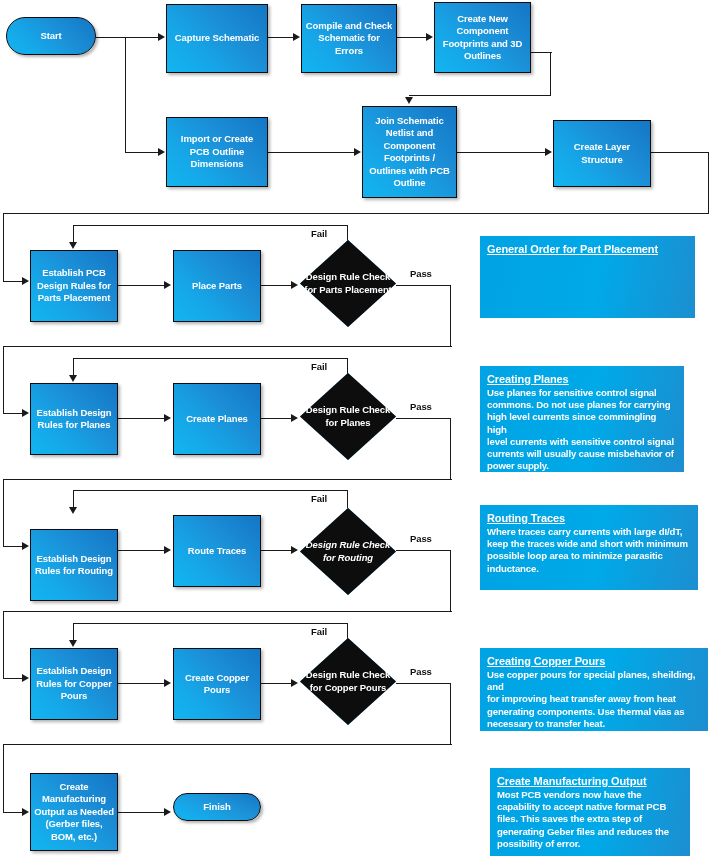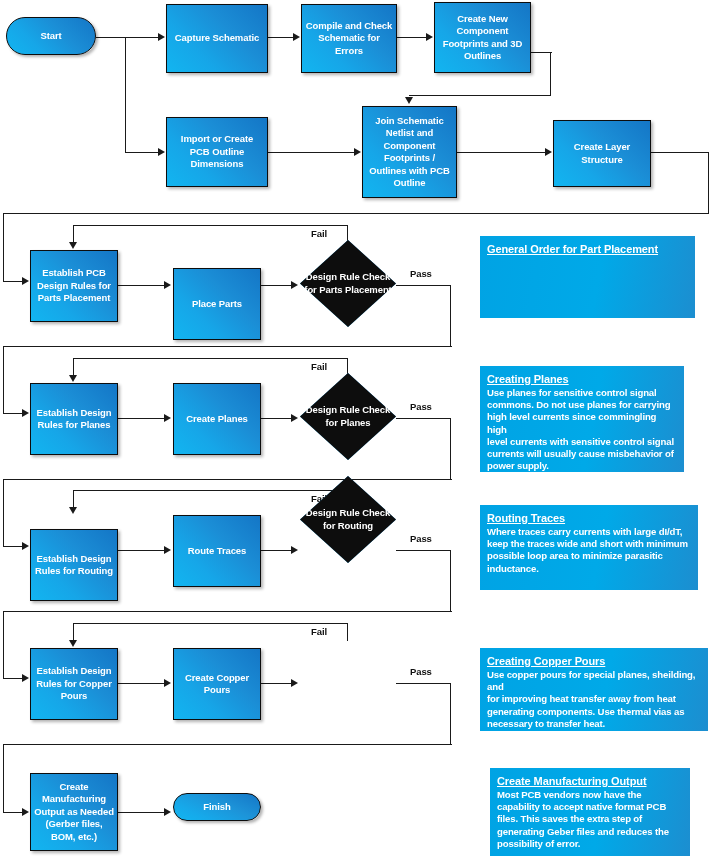--- a/index.html
+++ b/index.html
@@ -162,21 +162,21 @@
   <div class="ln v" style="left:708px;top:152px;height:62px;"></div>
   <div class="ln h" style="left:3px;top:213px;width:706px;"></div>
   <div class="ln v" style="left:3px;top:213px;height:69px;"></div>
   <div class="ln h" style="left:3px;top:281px;width:23px;"></div>
   <div class="arw r" style="left:22px;top:277px;"></div>
 
   <div class="node" style="left:30px;top:250px;width:88px;height:72px;">
     <span>Establish PCB Design Rules for Parts Placement</span>
     </div>
 
-  <div class="node" style="left:173px;top:250px;width:88px;height:72px;margin-top:18px;">
+  <div class="node" style="left:173px;top:250px;width:88px;height:72px;">
     <span>Place Parts</span>
     </div>
 
   <div class="diamond" style="left:300px;top:240px;width:96px;height:87px;">
     <div class="dshape"></div>
     <div class="dborder"></div>
     <div class="dlabel">
         <span>Design Rule Check for Parts Placement</span>
       </div>
   </div>
@@ -254,21 +254,21 @@
   </div>
 
   <div class="node" style="left:30px;top:515px;width:88px;height:72px;margin-top:14px;">
     <span>Establish Design Rules for Routing</span>
     </div>
 
   <div class="node" style="left:173px;top:515px;width:88px;height:72px;">
     <span>Route Traces</span>
     </div>
 
-  <div class="diamond" style="left:300px;top:476px;width:96px;height:87px;">
+  <div class="diamond" style="left:300px;top:508px;width:96px;height:87px;font-style:italic;">
     <div class="dshape"></div>
     <div class="dborder"></div>
     <div class="dlabel">
         <span>Design Rule Check for Routing</span>
       </div>
   </div>
 
   <div class="ln h" style="left:118px;top:550px;width:47px;"></div>
   <div class="arw r" style="left:164px;top:546px;"></div>
   <div class="ln h" style="left:261px;top:550px;width:31px;"></div>
@@ -300,20 +300,27 @@
   </div>
 
   <div class="node" style="left:30px;top:648px;width:88px;height:72px;">
     <span>Establish Design Rules for Copper Pours</span>
     </div>
 
   <div class="node" style="left:173px;top:648px;width:88px;height:72px;">
     <span>Create Copper Pours</span>
     </div>
 
+  <div class="diamond" style="left:300px;top:638px;width:96px;height:87px;">
+    <div class="dshape"></div>
+    <div class="dborder"></div>
+    <div class="dlabel">
+        <span>Design Rule Check for Copper Pours</span>
+      </div>
+  </div>
 
   <div class="ln h" style="left:118px;top:683px;width:47px;"></div>
   <div class="arw r" style="left:164px;top:679px;"></div>
   <div class="ln h" style="left:261px;top:683px;width:31px;"></div>
   <div class="arw r" style="left:291px;top:679px;"></div>
 
   <div class="ln v" style="left:347px;top:623px;height:18px;"></div>
   <div class="ln h" style="left:73px;top:623px;width:275px;"></div>
   <div class="ln v" style="left:73px;top:623px;height:17px;"></div>
   <div class="arw d" style="left:69px;top:640px;"></div>

